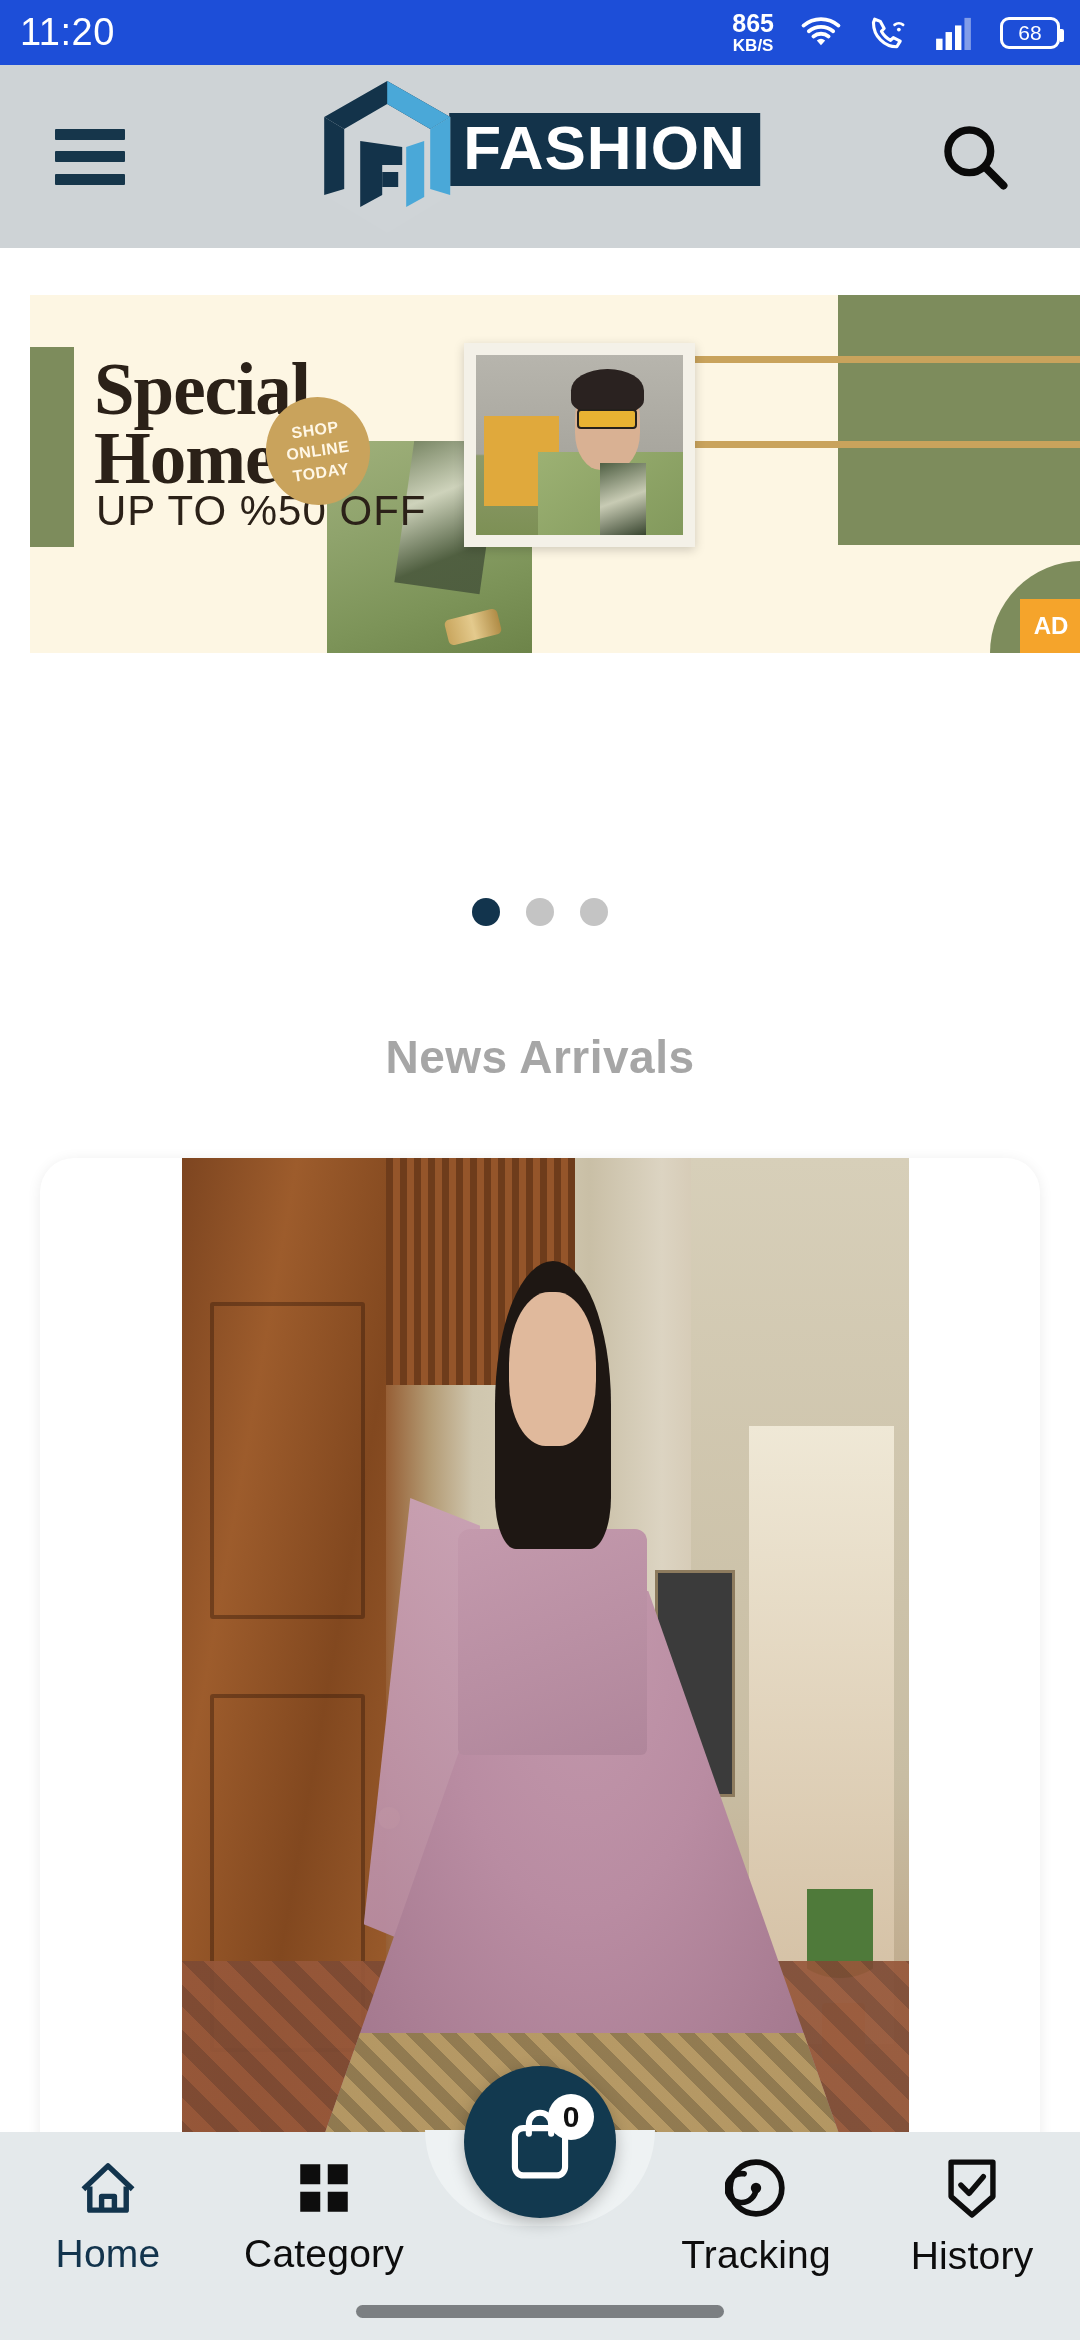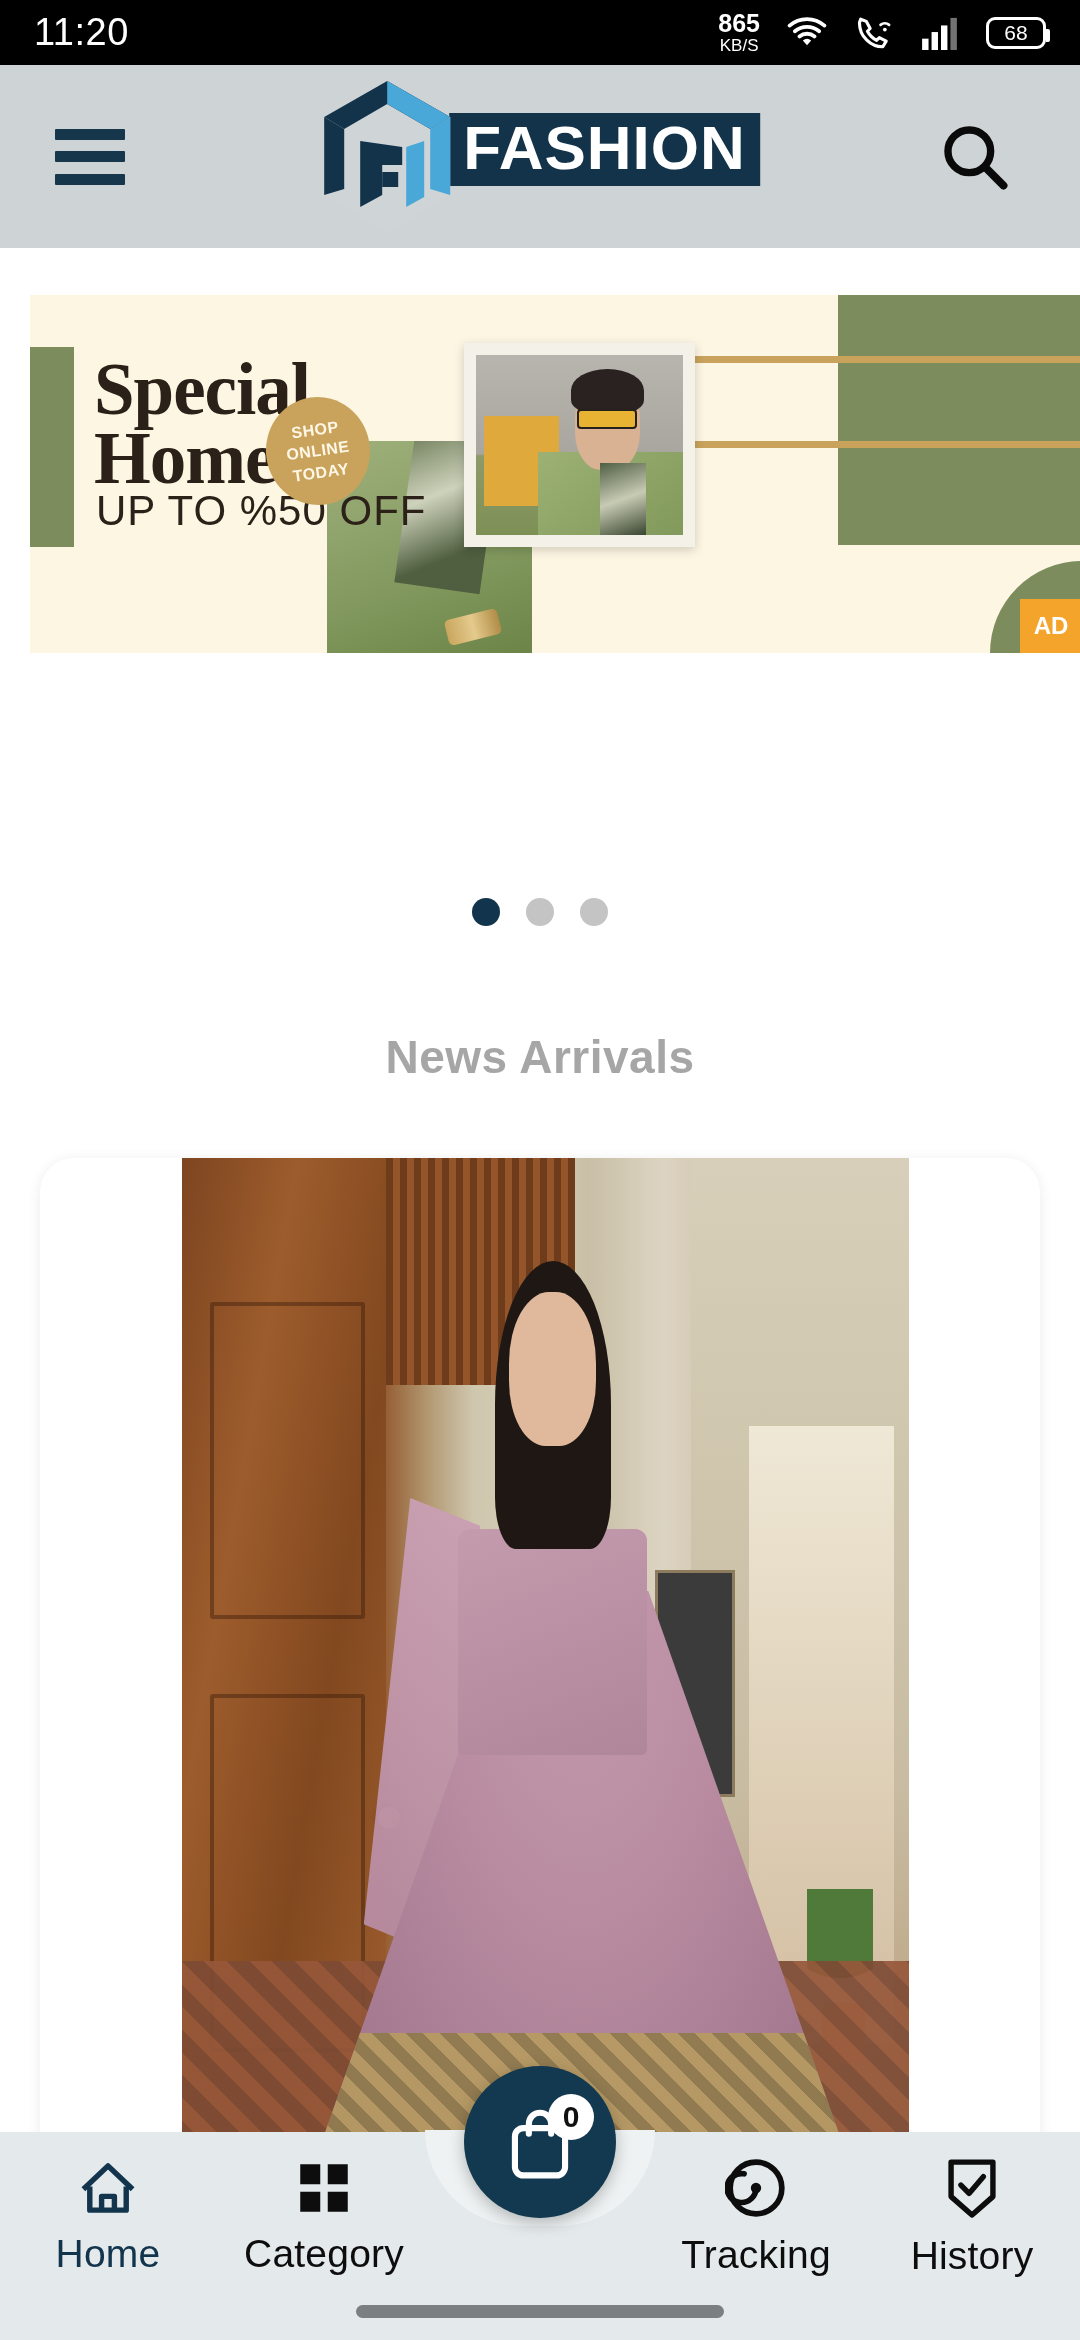--- a/index.html
+++ b/index.html
@@ -6,28 +6,28 @@
   html, body {
     width:1080px; height:2340px;
     font-family:"Liberation Sans", sans-serif;
     background:#ffffff; overflow:hidden;
   }
   .phone { position:relative; width:1080px; height:2340px; background:#fff; }
 
   
   .statusbar {
     position:absolute; top:0; left:0; width:1080px; height:65px;
-    background:#000000; display:flex; align-items:center;
-    padding:0 34px; color:#ffffff;
+    background:#1d4ed8; display:flex; align-items:center;
+    padding:0 20px; color:#ffffff;
   }
   .sb-time { font-size:38px; letter-spacing:0.5px; font-weight:400; }
   .sb-right { margin-left:auto; display:flex; align-items:center; gap:24px; }
   .sb-speed { display:flex; flex-direction:column; align-items:center; line-height:1; }
   .sb-speed .n { font-size:25px; font-weight:600; }
-  .sb-speed .u { font-size:17px; font-weight:400; margin-top:1px; }
+  .sb-speed .u { font-size:17px; font-weight:700; margin-top:1px; }
   .sb-icon { display:flex; align-items:center; }
   .sb-battery {
     width:60px; height:32px; border:3px solid #fff; border-radius:9px;
     display:flex; align-items:center; justify-content:center;
     font-size:21px; font-weight:500; position:relative;
   }
   .sb-battery:after {
     content:""; position:absolute; right:-7px; top:9px;
     width:4px; height:13px; background:#fff; border-radius:0 2px 2px 0;
   }

